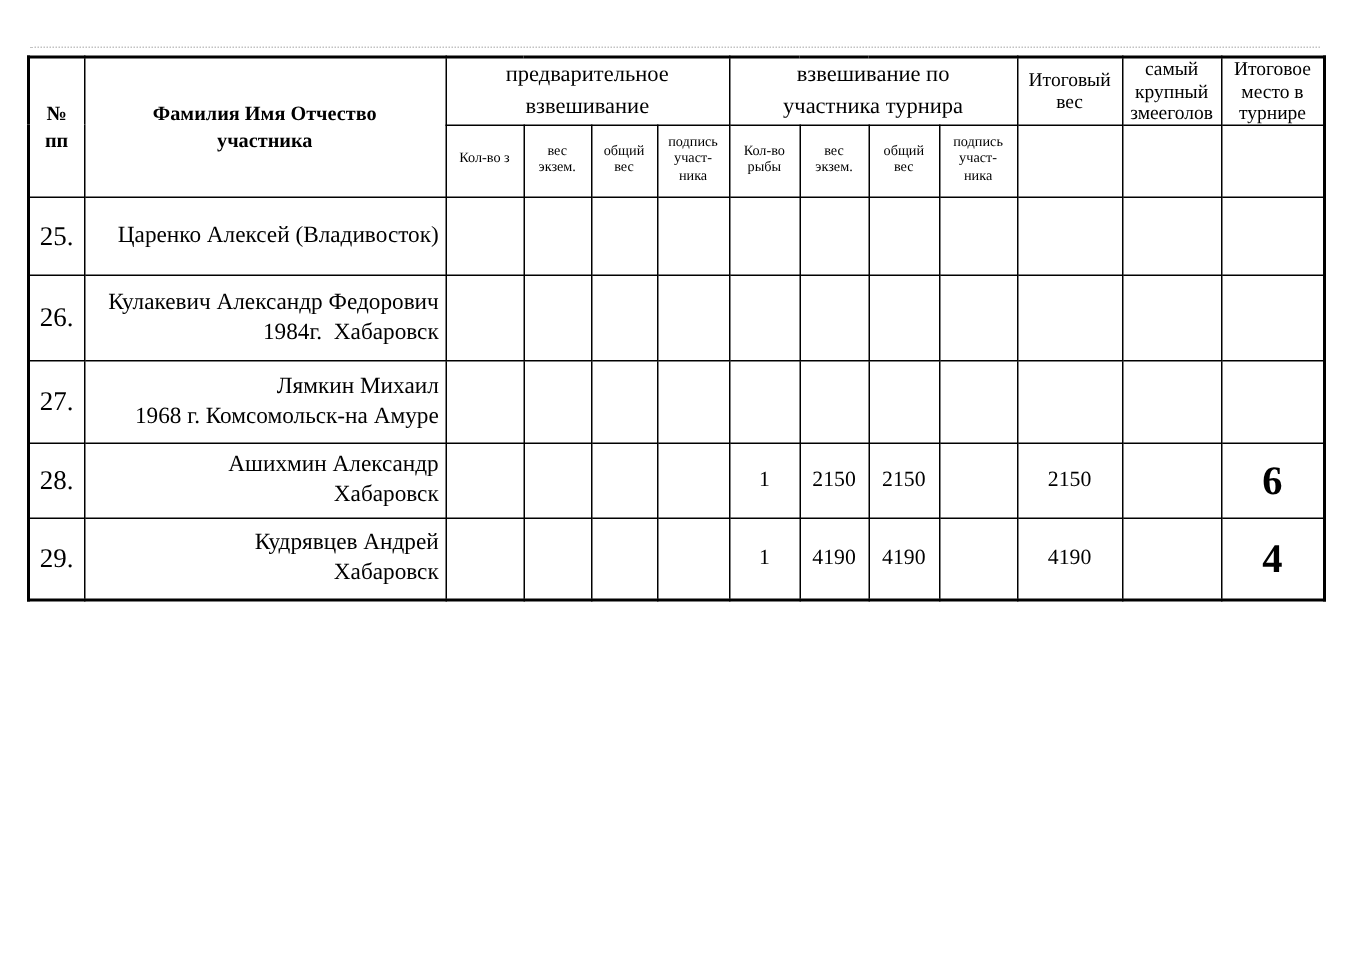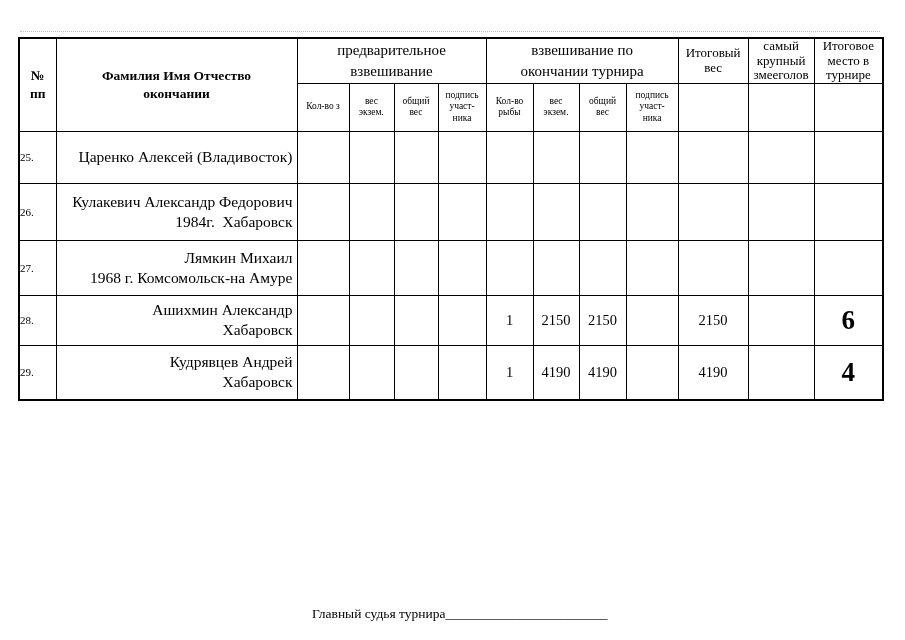--- a/index.html
+++ b/index.html
@@ -71,22 +71,22 @@
     text-align: center;
   }
   .th-sub {
     white-space: pre-line;
     font-weight: normal;
     font-size: 9.5px;
     line-height: 1.2;
     text-align: center;
   }
   td.c-num {
-    font-size: 11px;
-    text-align: left;
+    font-size: 18px;
+    text-align: center;
   }
   td.c-name {
     font-size: 15.5px;
     text-align: right;
     padding-left: 8px;
     padding-right: 4px;
     white-space: pre-line;
     line-height: 1.3;
   }
   td.c-val {
@@ -126,25 +126,25 @@
       <col style="width:52px">
       <col style="width:70px">
       <col style="width:66px">
       <col style="width:69px">
     </colgroup>
     <thead>
       <tr class="hrow1">
         <th rowspan="2" class="th-num">№
 пп</th>
         <th rowspan="2" class="th-name">Фамилия Имя Отчество
-окончании</th>
+участника</th>
         <th colspan="4" class="th-group">предварительное
 взвешивание</th>
         <th colspan="4" class="th-group">взвешивание по
-окончании турнира</th>
+участника турнира</th>
         <th class="th-right">Итоговый
 вес</th>
         <th class="th-right">самый
 крупный
 змееголов</th>
         <th class="th-right">Итоговое
 место в
 турнире</th>
       </tr>
       <tr class="hrow2">
@@ -246,16 +246,13 @@
         <td class="c-val">4190</td>
         <td class="c-val">4190</td>
         <td class="c-val"></td>
         <td class="c-val">4190</td>
         <td class="c-val"></td>
         <td class="c-place">4</td>
       </tr>
     </tbody>
   </table>
 
-  <div class="footer">
-    <span>Главный судья турнира</span><span>________________________</span>
-  </div>
 </div>
 
 </body></html>

